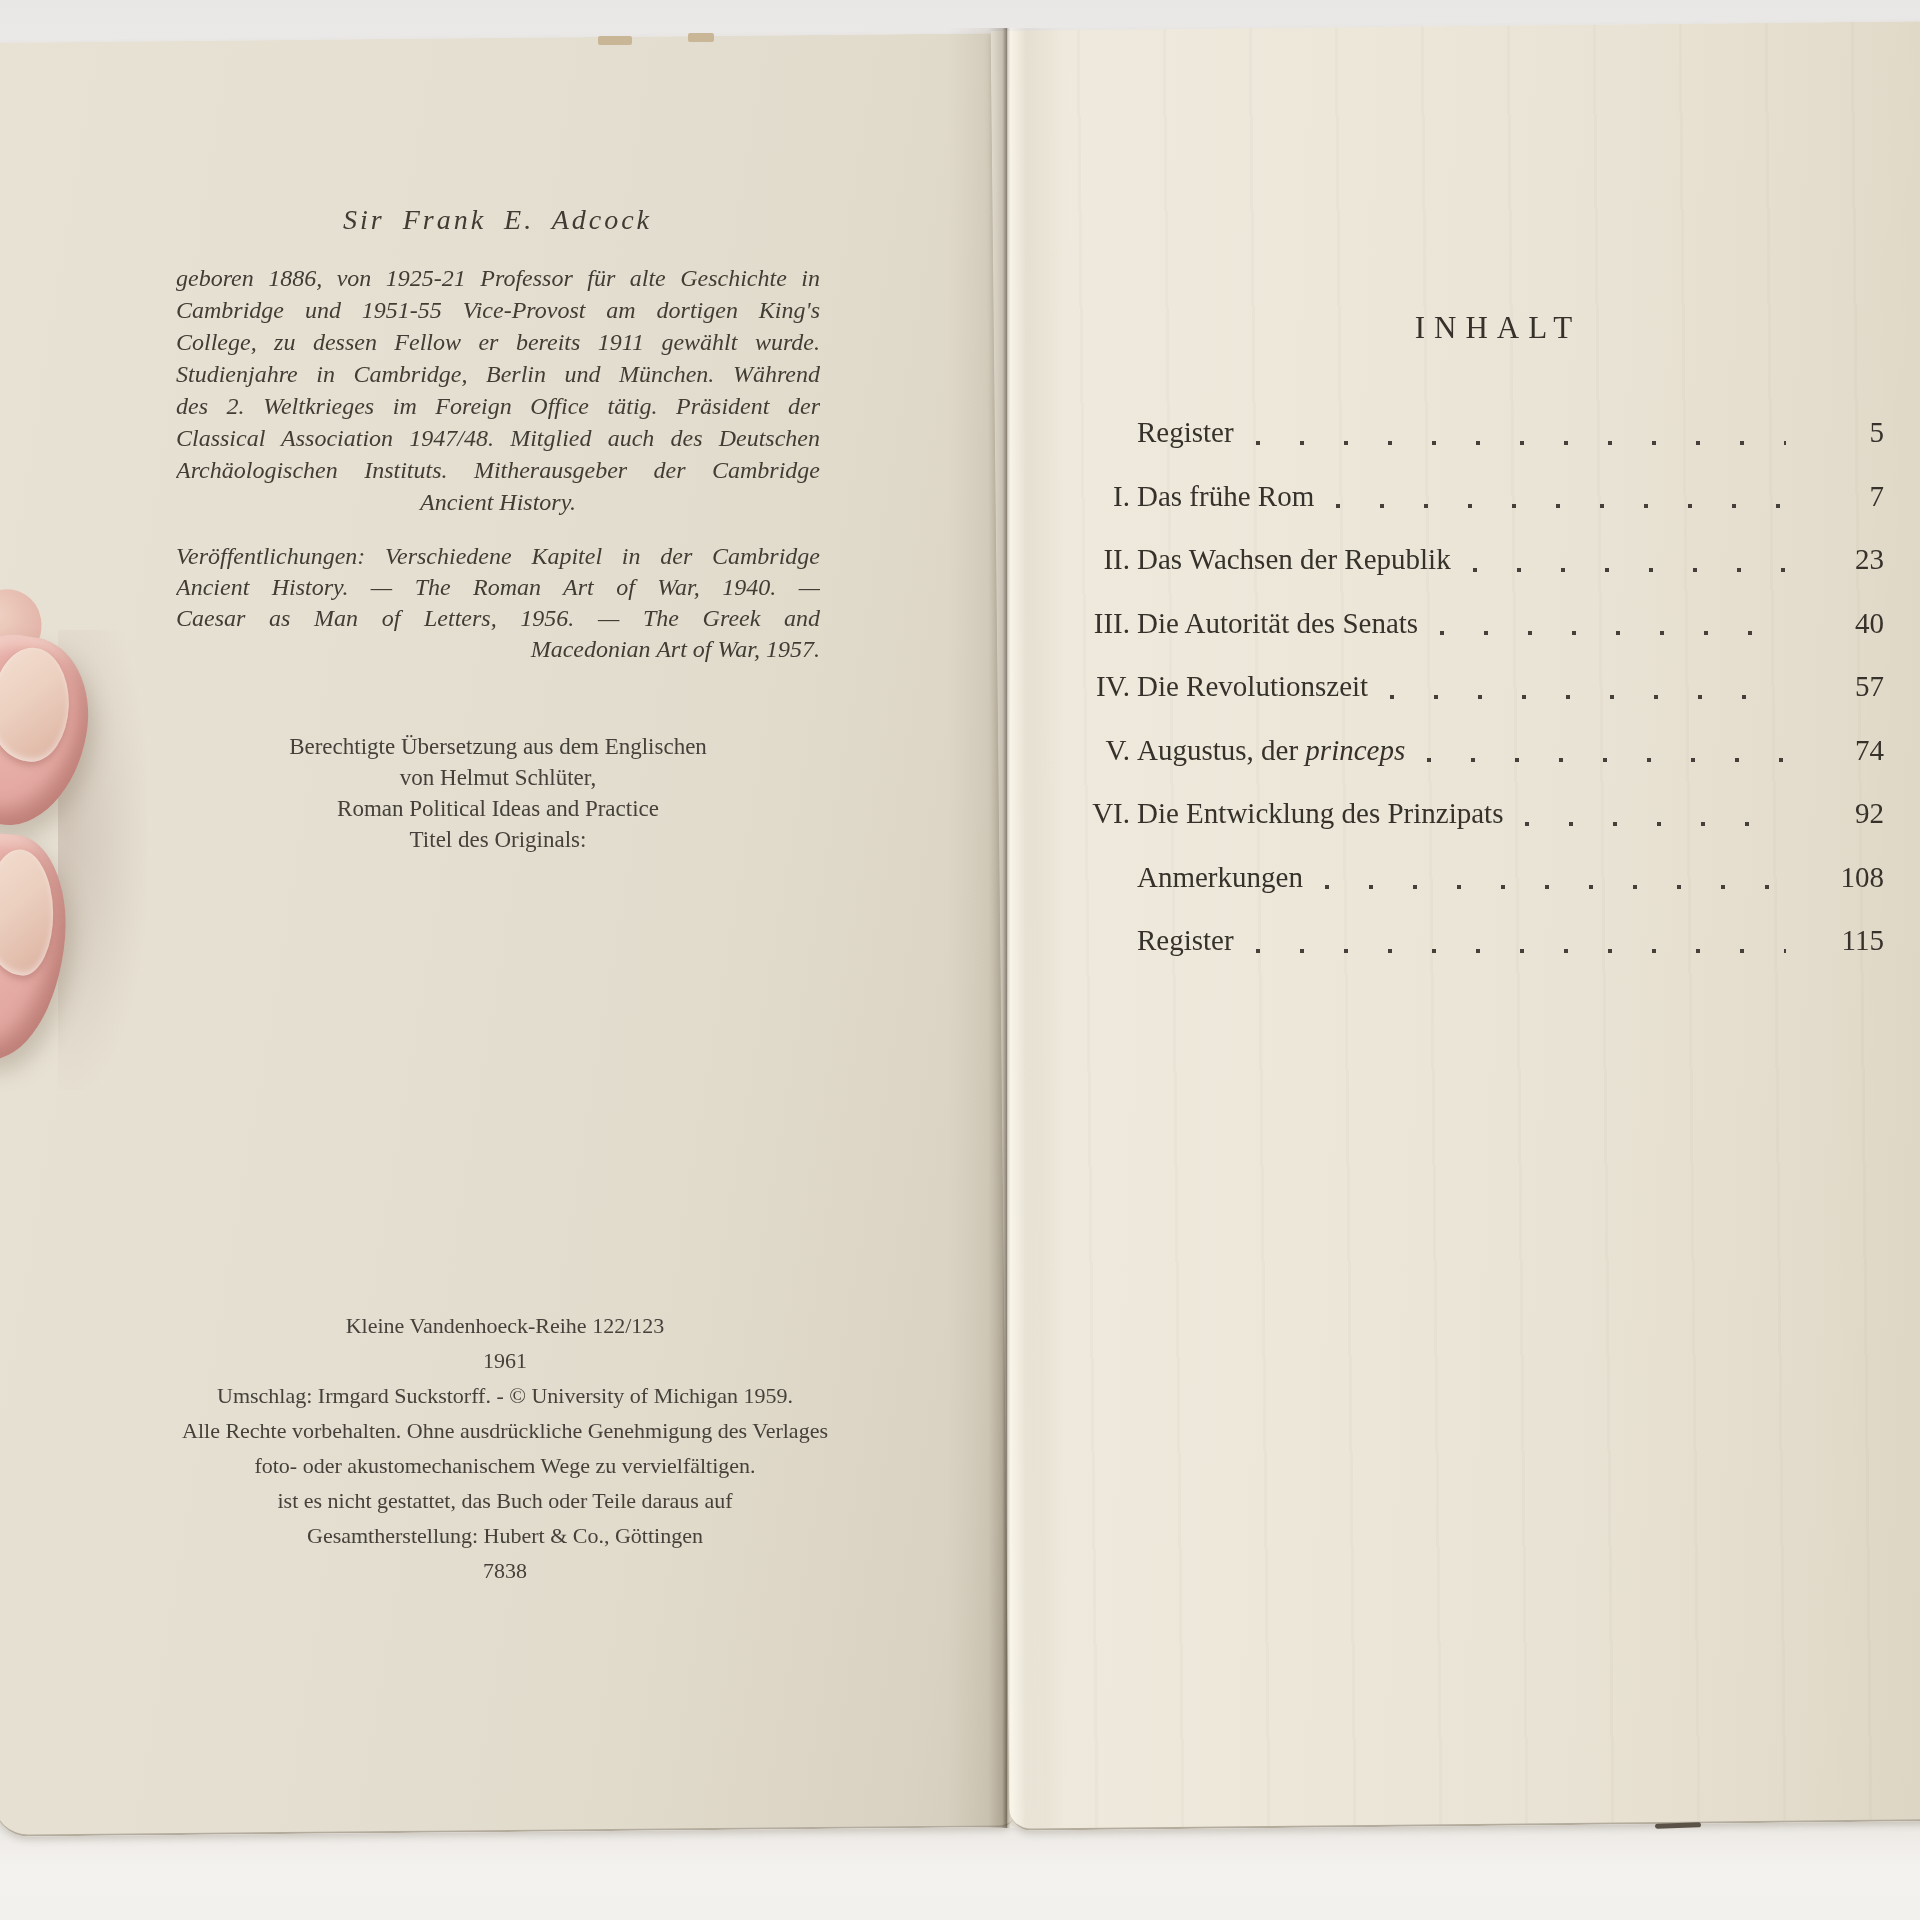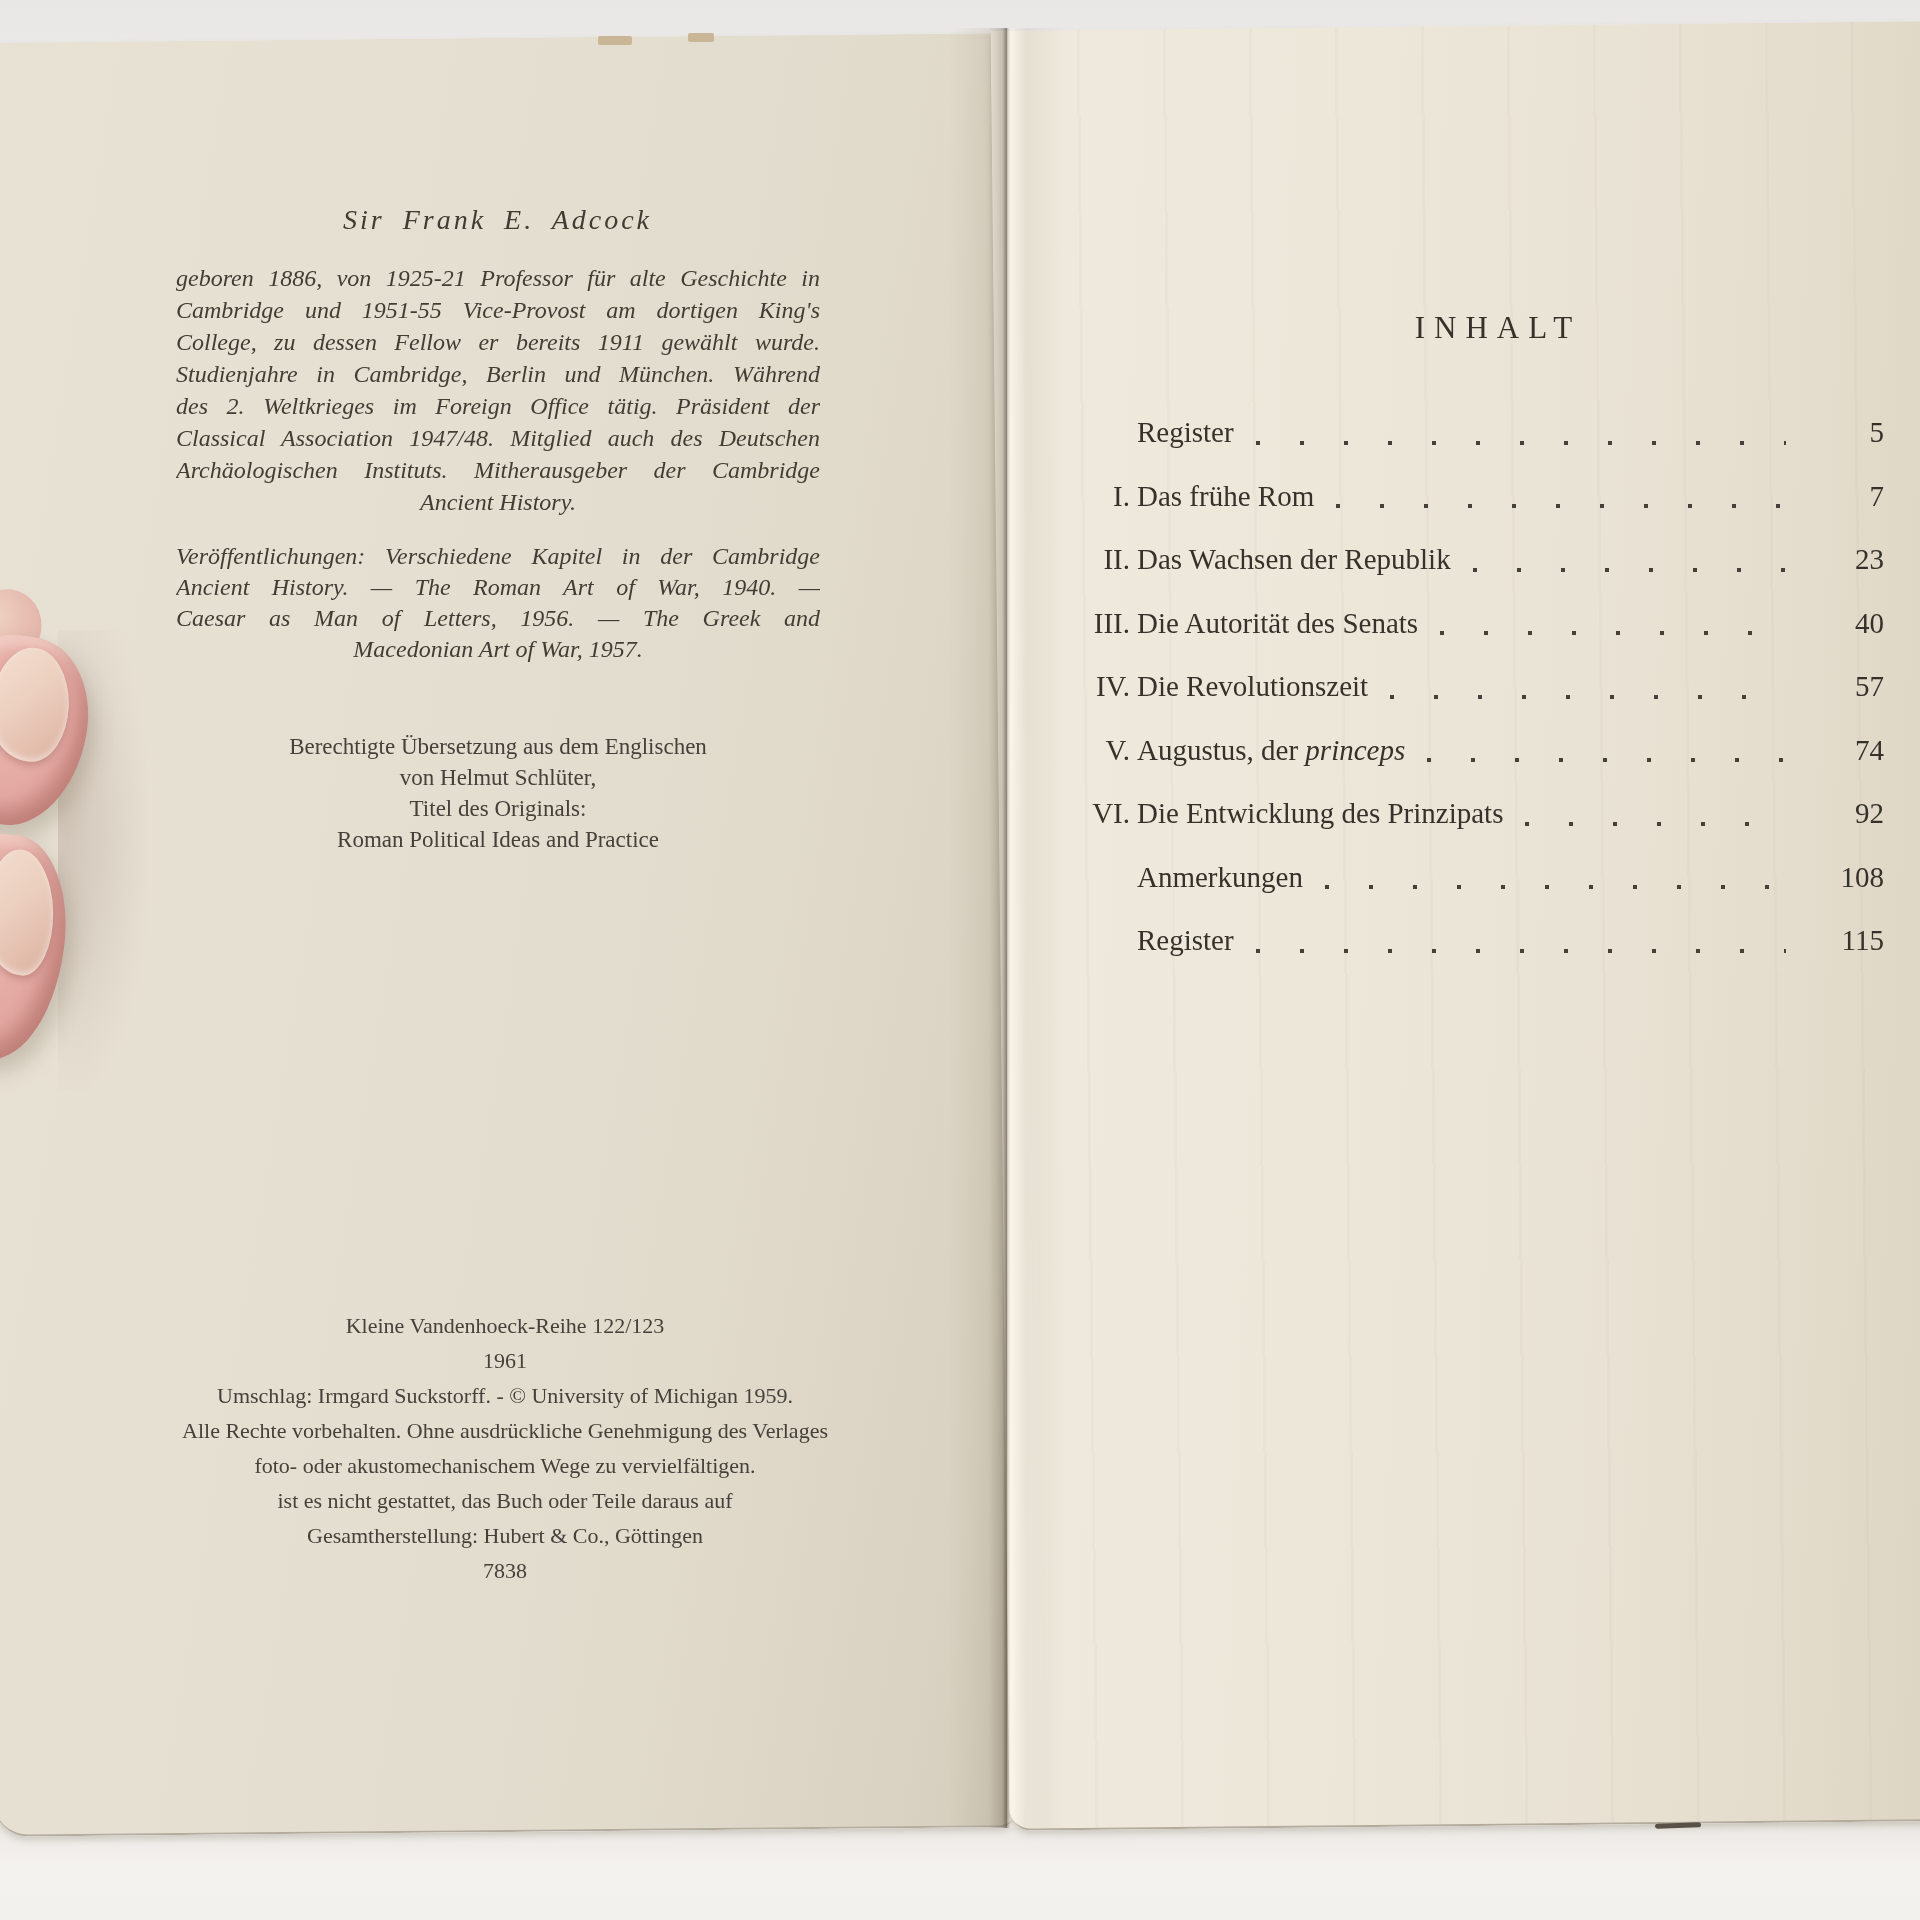--- a/index.html
+++ b/index.html
@@ -55,21 +55,21 @@
     position:absolute;left:175px;top:204px;width:645px;
     font-style:italic;font-size:28px;letter-spacing:3px;word-spacing:8px;
     text-align:center;color:#403c33;
   }
   .bio{position:absolute;left:176px;top:262px;width:644px;font-style:italic;font-size:24px;color:#413d34;}
   .pubs{position:absolute;left:176px;top:541px;width:644px;font-style:italic;font-size:24px;color:#413d34;}
   .jline{height:32px;line-height:32px;overflow:hidden;text-align:justify;}
   .jline::after{content:"";display:inline-block;width:100%;height:0;}
   .pubs .jline{height:31px;line-height:31px;}
   .cline{height:32px;line-height:32px;text-align:center;}
-  .pubs .cline{height:31px;line-height:31px;}
+  .pubs .cline{height:31px;line-height:31px;text-align:right;}
   .translation{position:absolute;left:173px;top:731px;width:650px;font-size:23px;line-height:31px;text-align:center;color:#45413a;}
   .imprint{position:absolute;left:133px;top:1308px;width:744px;font-size:22px;line-height:35px;text-align:center;color:#45413a;}
   .imprint .it{}
   
   .inhalt{
     position:absolute;left:1084px;top:310px;width:800px;
     text-align:center;font-size:31px;letter-spacing:9px;padding-left:14px;color:#36322b;
   }
   .toc{position:absolute;left:1084px;top:401px;width:800px;font-size:29px;color:#36322b;}
   .toc-row{display:flex;height:63.5px;line-height:63.5px;}
@@ -155,22 +155,22 @@
   <div class="pubs">
     <div class="jline">Veröffentlichungen: Verschiedene Kapitel in der Cambridge</div>
     <div class="jline">Ancient History. — The Roman Art of War, 1940. —</div>
     <div class="jline">Caesar as Man of Letters, 1956. — The Greek and</div>
     <div class="cline">Macedonian Art of War, 1957.</div>
   </div>
 
   <div class="translation">
     <div>Berechtigte Übersetzung aus dem Englischen</div>
     <div>von Helmut Schlüter,</div>
+    <div>Roman Political Ideas and Practice</div>
     <div>Titel des Originals:</div>
-    <div>Roman Political Ideas and Practice</div>
   </div>
 
   <div class="imprint">
     <div class="it">Kleine Vandenhoeck-Reihe 122/123</div>
     <div>1961</div>
     <div>Umschlag: Irmgard Suckstorff. - © University of Michigan 1959.</div>
     <div>Alle Rechte vorbehalten. Ohne ausdrückliche Genehmigung des Verlages</div>
     <div>foto- oder akustomechanischem Wege zu vervielfältigen.</div>
     <div>ist es nicht gestattet, das Buch oder Teile daraus auf</div>
     <div>Gesamtherstellung: Hubert &amp; Co., Göttingen</div>

